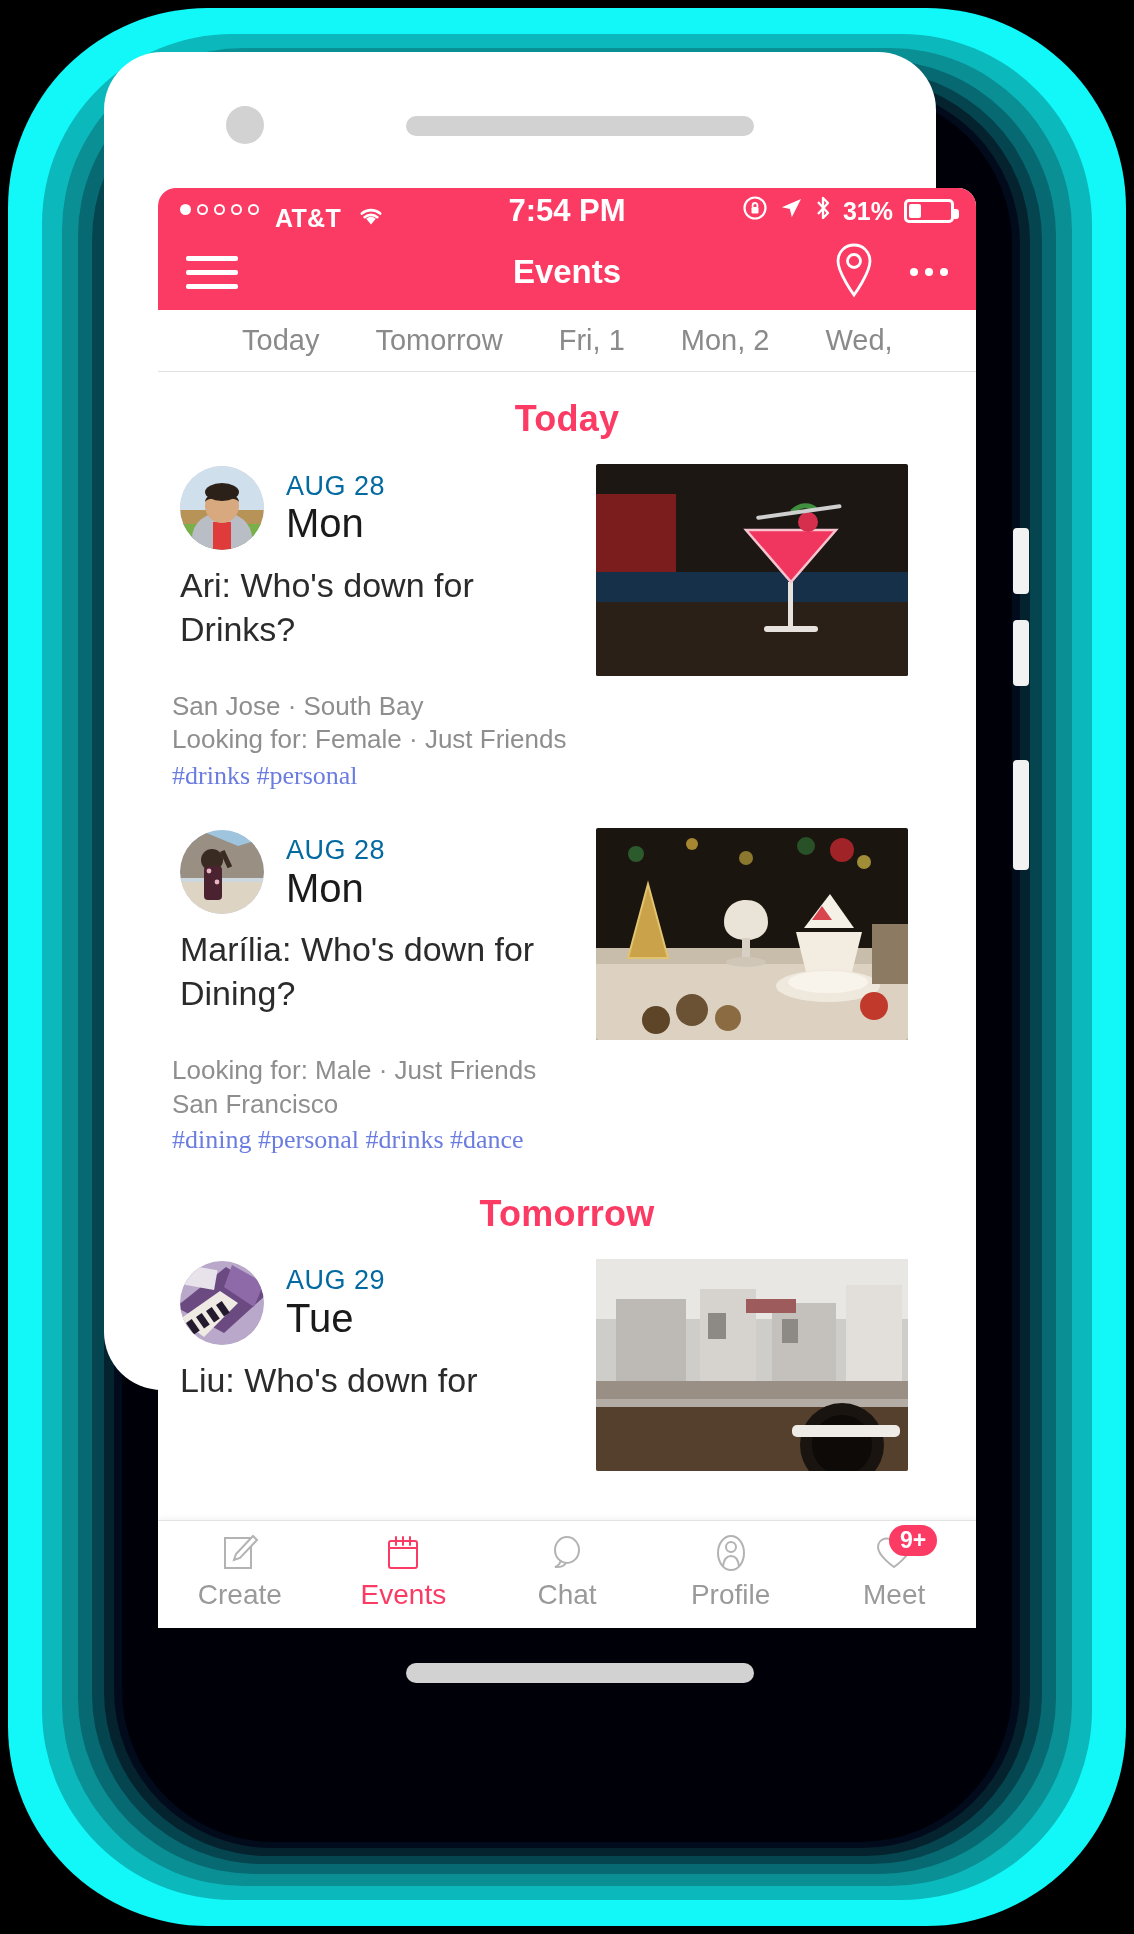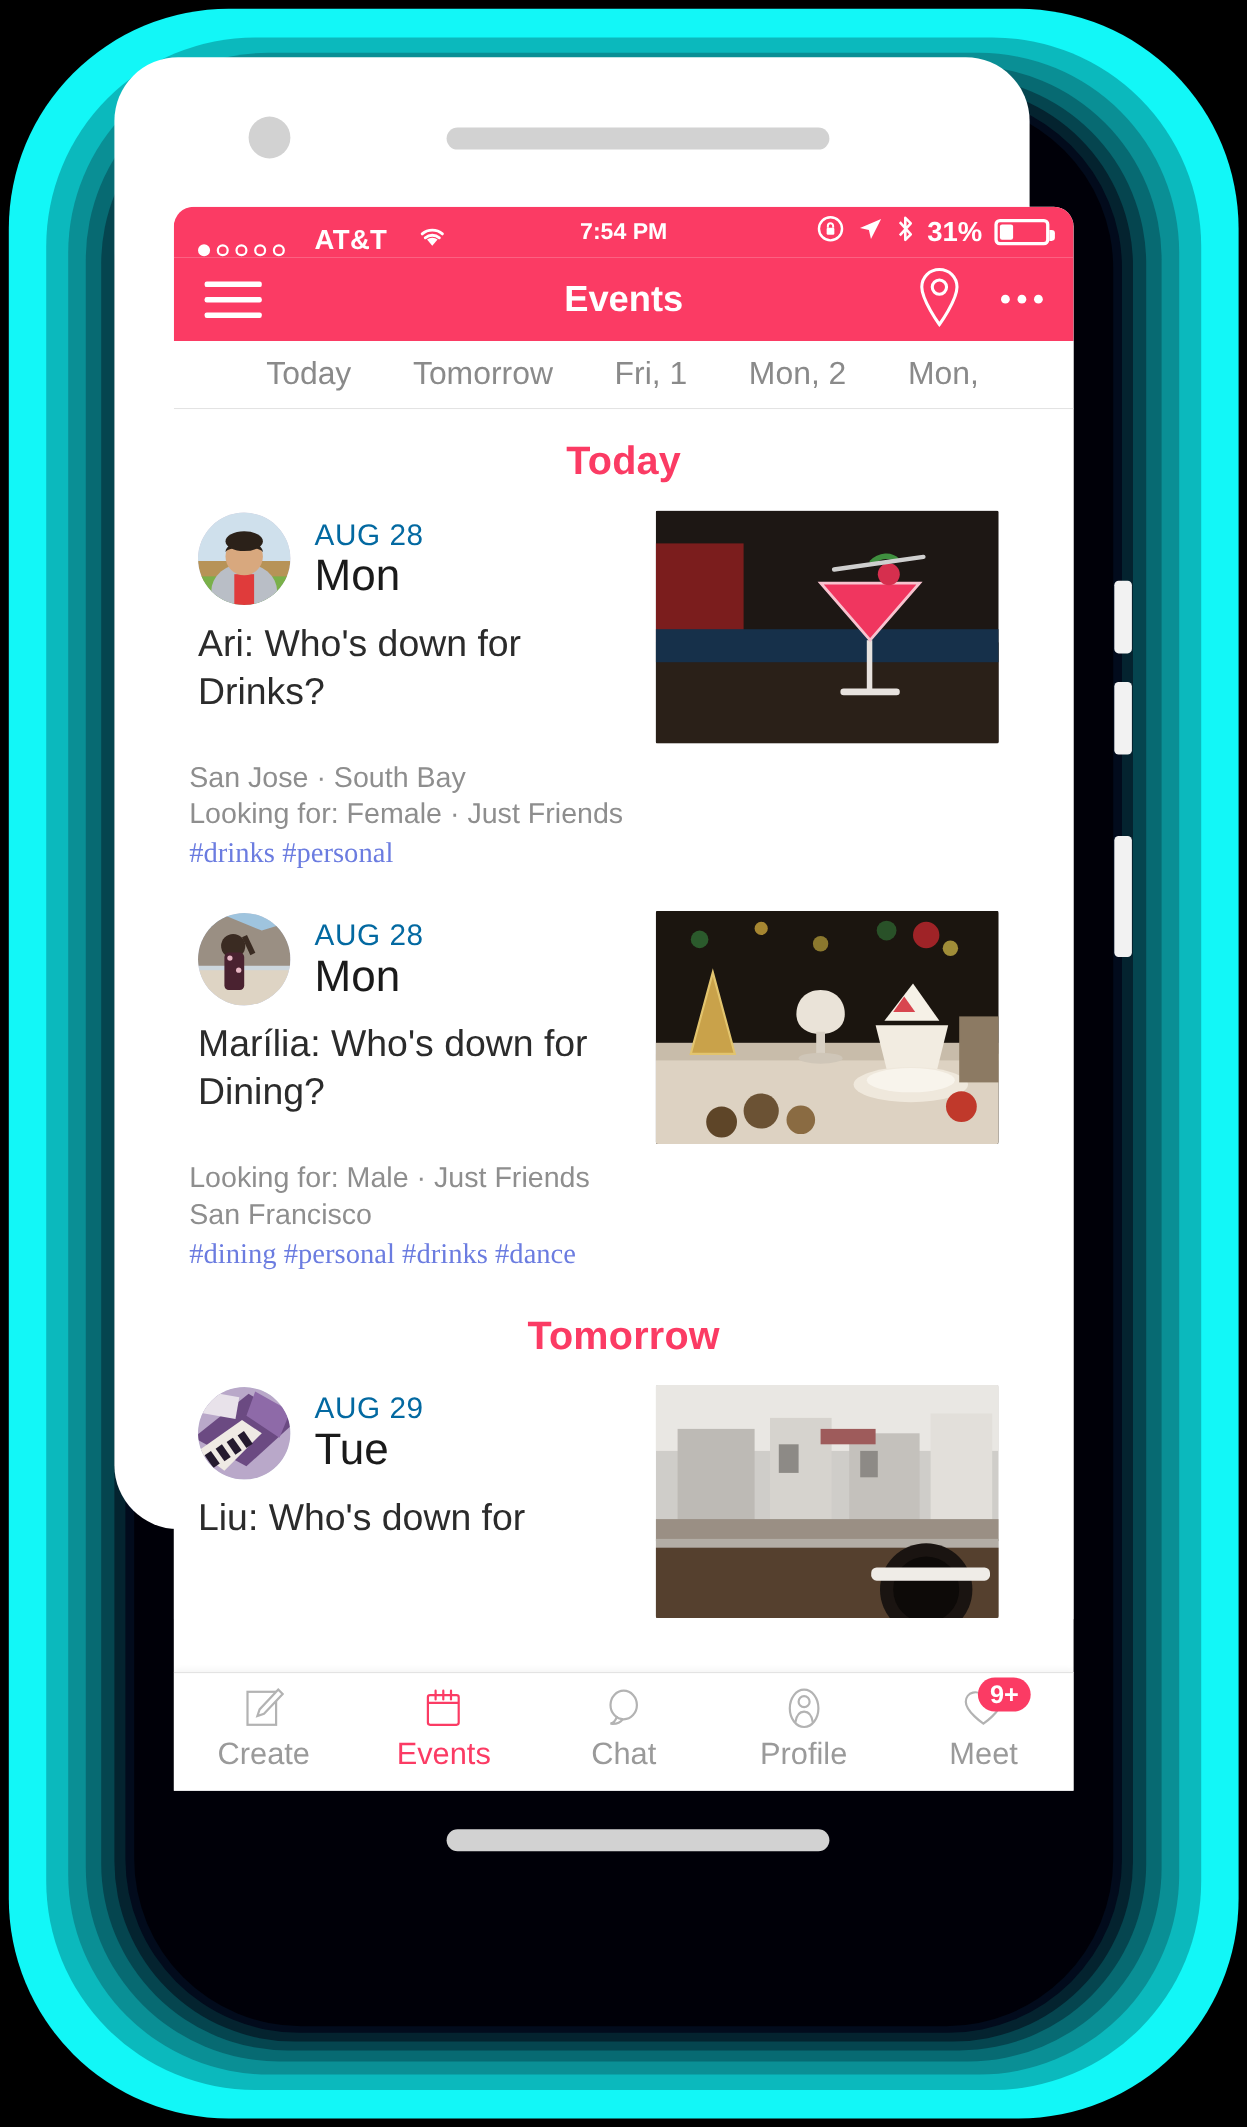--- a/index.html
+++ b/index.html
@@ -71,22 +71,22 @@
   #statusbar {
     position: relative;
     height: 46px;
     background: #fb3b64;
     color: #fff;
     display: flex; align-items: center;
     padding: 0 22px;
     font-size: 25px;
     border-radius: 16px 16px 0 0;
   }
-  .sb-left { display: flex; align-items: flex-end; gap: 27px; flex: 1; margin-top: 14px; }
-  .sb-center { position: absolute; left: 0; right: 0; text-align: center; font-weight: bold; font-size: 21px; pointer-events: none; }
+  .sb-left { display: flex; align-items: flex-start; gap: 16px; flex: 1; margin-top: 14px; }
+  .sb-center { position: absolute; left: 0; right: 0; text-align: center; font-weight: bold; font-size: 31px; pointer-events: none; }
   .sb-right { display: flex; align-items: center; gap: 11px; margin-left: auto; position: relative; z-index: 2; font-size: 25px; font-weight: bold; }
   .dots { display: flex; gap: 6px; align-items: center; }
   .dot { width: 11px; height: 11px; border-radius: 50%; border: 2px solid #fff; }
   .dot.full { background: #fff; }
   .carrier { font-size: 25px; font-weight: bold; letter-spacing: .3px; }
   .battery-shell {
     width: 50px; height: 24px; border: 3px solid #fff; border-radius: 5px;
     position: relative; display: flex; align-items: center; padding: 2px;
   }
   .battery-shell::after {
@@ -275,21 +275,21 @@
             <i></i>
           </span>
       </div>
     </div>
 
     <div id="datetabs">
       <div class="datetab">Today</div>
       <div class="datetab">Tomorrow</div>
       <div class="datetab">Fri, 1</div>
       <div class="datetab">Mon, 2</div>
-      <div class="datetab">Mon,</div>
+      <div class="datetab">Wed,</div>
     </div>
 
     <div id="content">
 
       <div class="section-head">Today</div>
 
       <div class="card">
         <div class="card-top">
           <div class="card-left">
             <div class="avatar-row">

